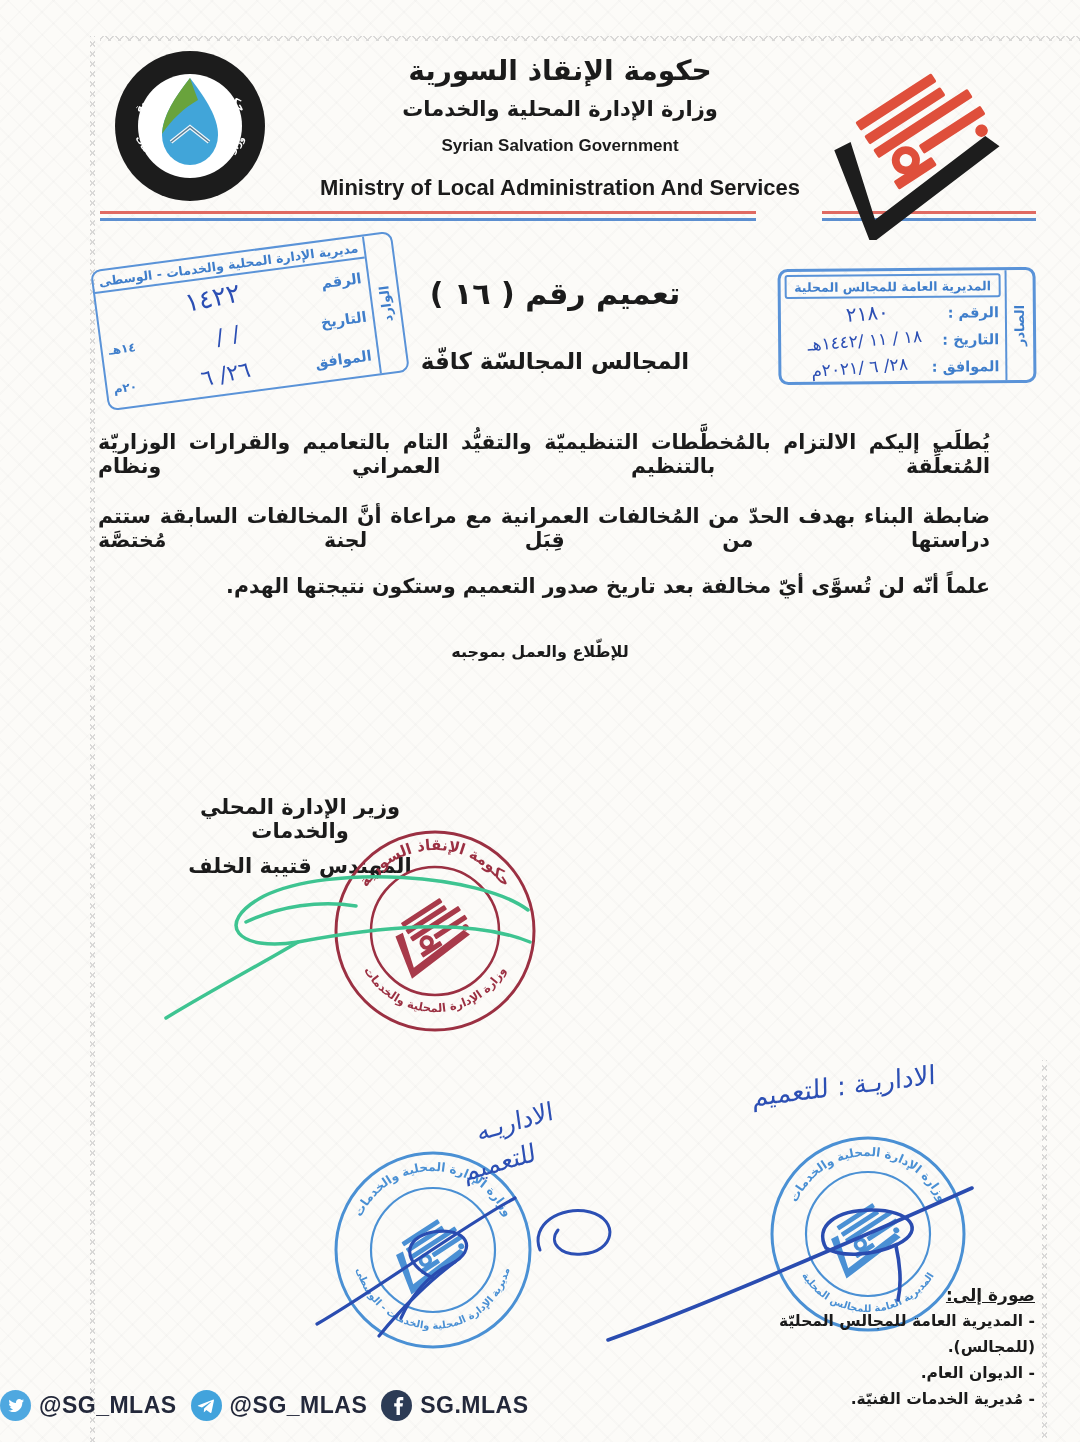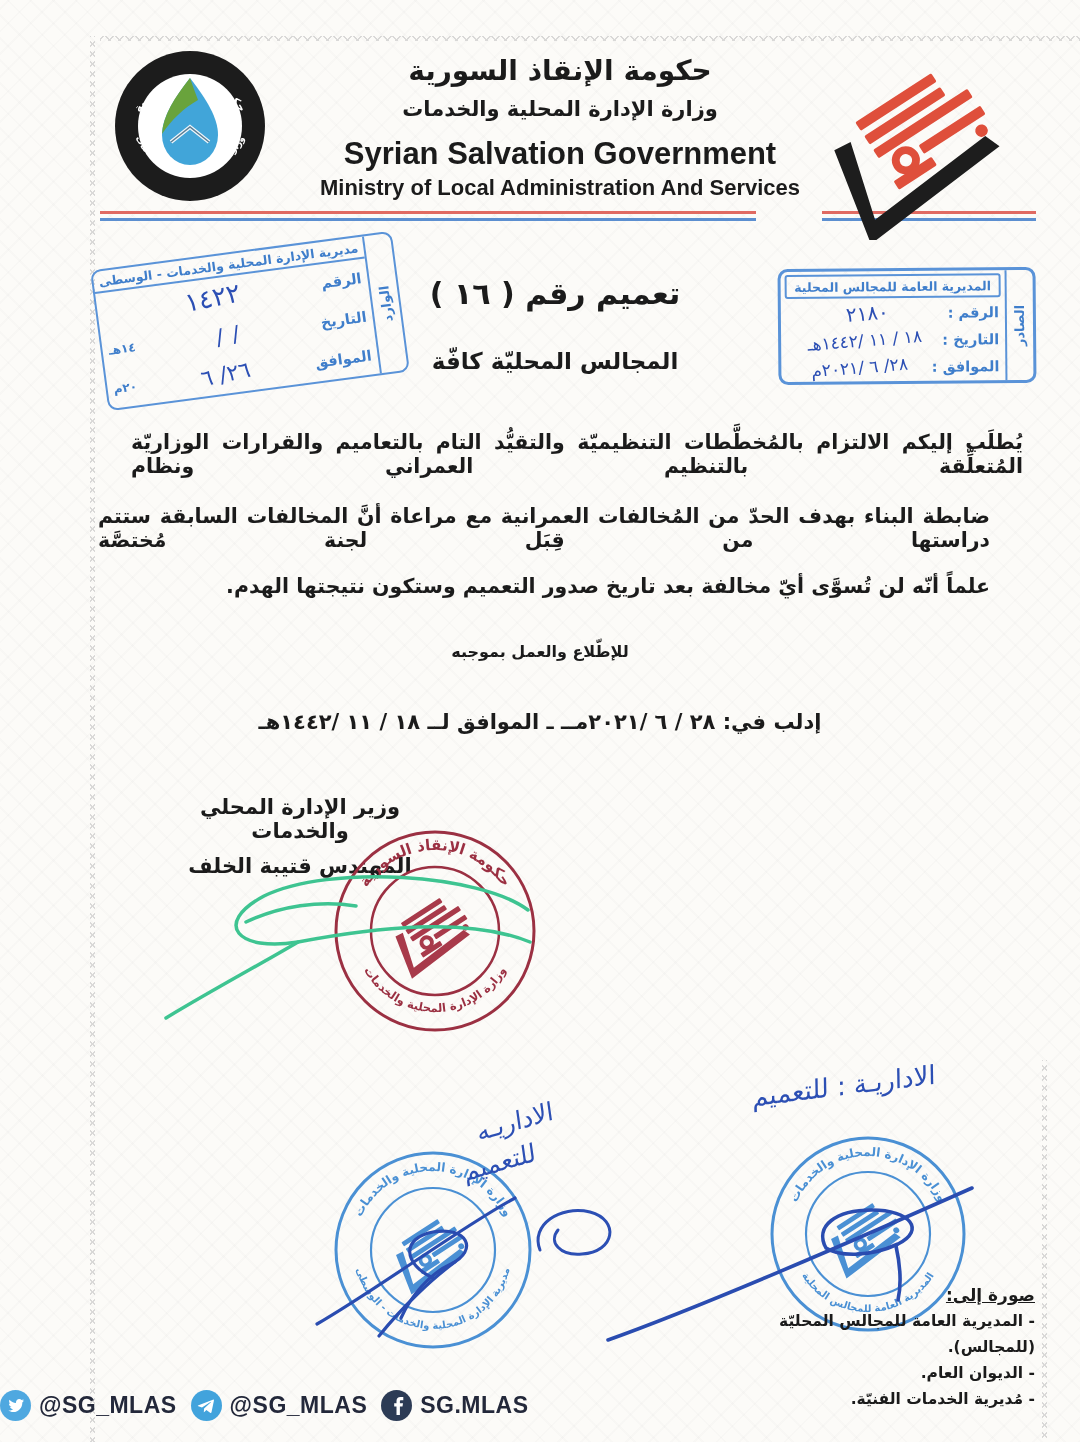--- a/index.html
+++ b/index.html
@@ -27,21 +27,21 @@
       repeating-linear-gradient(135deg,#bfbfbf 0 1.4px,transparent 1.4px 7px),
       repeating-linear-gradient(-135deg,#bfbfbf 0 1.4px,transparent 1.4px 7px);
   }
   .abs{position:absolute;}
   .ar{direction:rtl;}
   .center{text-align:center;}
 
   
   .h-gov-ar{top:54px;left:290px;width:540px;font-size:28px;font-weight:800;}
   .h-min-ar{top:97px;left:290px;width:540px;font-size:21px;font-weight:800;}
-  .h-gov-en{top:136px;left:250px;width:620px;font-size:31px;font-weight:800;font-family:"Liberation Sans",sans-serif;}
+  .h-gov-en{top:136px;left:250px;width:620px;font-size:17px;font-weight:800;font-family:"Liberation Sans",sans-serif;}
   .h-min-en{top:175px;left:230px;width:660px;font-size:22px;font-weight:800;font-family:"Liberation Sans",sans-serif;}
   .rule{position:absolute;height:3px;z-index:2;}
   .rule.red{background:#e06a62;}
   .rule.blue{background:#5c8fd0;}
 
   
   .stampbox{
     position:absolute;z-index:3;color:#3f7ecb;border:2px solid #5a93d8;border-radius:10px;
     display:flex;direction:rtl;background:rgba(255,255,255,0.0);
   }
@@ -61,21 +61,21 @@
   .issued{left:778px;top:268px;width:252px;height:110px;transform:rotate(-0.5deg);border-width:3px;}
   .issued .stamp-head{border:2px solid #5a93d8;border-radius:3px;margin:3px 4px 1px;}
 
   
   .subj-title{top:276px;left:340px;width:430px;font-size:30px;font-weight:800;}
   .subj-addr{top:348px;left:340px;width:430px;font-size:23px;font-weight:800;}
 
   
   .body-line{left:98px;width:892px;font-size:20.5px;font-weight:700;z-index:2;}
   .jline{text-align:justify;text-align-last:justify;}
-  .l1{top:430px;margin-left:33px;}
+  .l1{top:430px;}
   .l2{top:504px;}
   .l3{top:574px;text-align:right;}
   .action{top:642px;left:240px;width:600px;font-size:16px;font-weight:800;}
   .dateline{top:710px;left:140px;width:800px;font-size:21px;font-weight:800;}
 
   .sig-title{top:795px;left:160px;width:280px;font-size:21px;font-weight:800;z-index:2;}
   .sig-name{top:854px;left:165px;width:270px;font-size:21px;font-weight:800;z-index:2;}
 
   .note{color:#2c4fb4;z-index:6;white-space:nowrap;font-size:26px;transform-origin:left top;}
   .note-r{left:752px;top:1082px;transform:rotate(-7deg) skewX(-6deg);}
@@ -170,21 +170,21 @@
       </div>
       <div class="stamp-row">
         <span class="lbl">الموافق</span>
         <span class="val hand">٢٦/ ٦</span>
         <span class="sfx">٢٠م</span>
       </div>
     </div>
   </div>
 
   <div class="abs ar center subj-title">تعميم رقم ( ١٦ )</div>
-  <div class="abs ar center subj-addr">المجالس المحليّة كافّة</div>
+  <div class="abs ar center subj-addr">المجالس المجالسّة كافّة</div>
 
   <div class="stampbox issued">
     <div class="stamp-side">
         <span>الصادر</span>
       </div>
     <div class="stamp-main">
       <div class="stamp-head">المديرية العامة للمجالس المحلية</div>
       <div class="stamp-row">
         <span class="lbl">الرقم :</span>
         <span class="val hand" style="font-size:20px;letter-spacing:6px">٢١٨٠</span>
@@ -198,21 +198,20 @@
         <span class="val hand" style="font-size:17px">٢٨/ ٦ /٢٠٢١م</span>
       </div>
     </div>
   </div>
 
   <div class="abs ar body-line jline l1">يُطلَب إليكم الالتزام بالمُخطَّطات التنظيميّة والتقيُّد التام بالتعاميم والقرارات الوزاريّة المُتعلِّقة بالتنظيم العمراني ونظام</div>
   <div class="abs ar body-line l3">علماً أنّه لن تُسوَّى أيّ مخالفة بعد تاريخ صدور التعميم وستكون نتيجتها الهدم.</div>
   <div class="abs ar body-line jline l2">ضابطة البناء بهدف الحدّ من المُخالفات العمرانية مع مراعاة أنَّ المخالفات السابقة ستتم دراستها من قِبَل لجنة مُختصَّة</div>
 
   <div class="abs ar center action">للإطّلاع والعمل بموجبه</div>
-  <div class="abs ar center dateline">إدلب في: ٢٨ / ٦ /٢٠٢١مــ ـ الموافق لــ ١٨ / ١١ /١٤٤٢هـ</div>
 
   <div class="abs ar center sig-title">وزير الإدارة المحلي والخدمات</div>
   <div class="abs ar center sig-name">المهندس قتيبة الخلف</div>
 
   <svg class="svgabs" style="left:330px;top:826px;z-index:3" width="210" height="210" viewBox="0 0 210 210">
     <circle cx="105" cy="105" r="99" fill="none" stroke="#9b3042" stroke-width="3"></circle>
     <circle cx="105" cy="105" r="64" fill="none" stroke="#9b3042" stroke-width="2.5"></circle>
     <defs>
       <path id="redTop" d="M 24 105 A 81 81 0 0 1 186 105"></path>
       <path id="redBot" d="M 24 105 A 81 81 0 0 0 186 105"></path>

